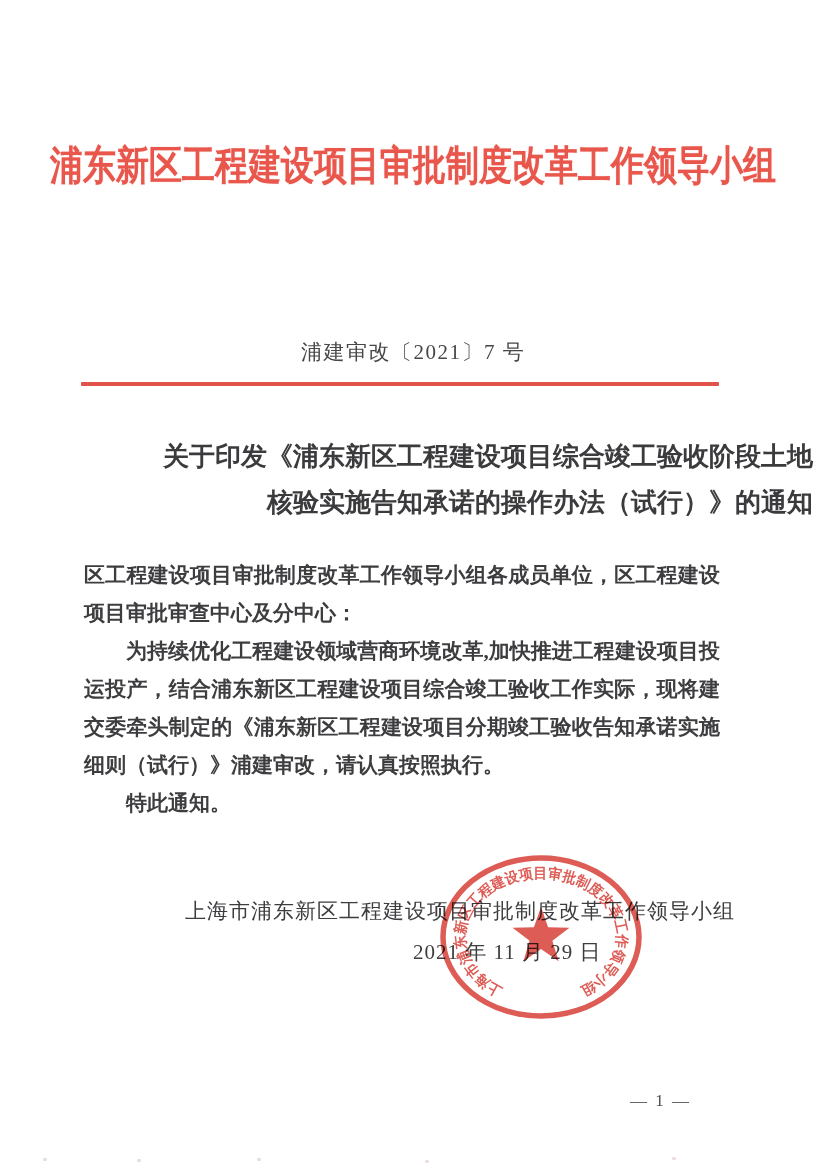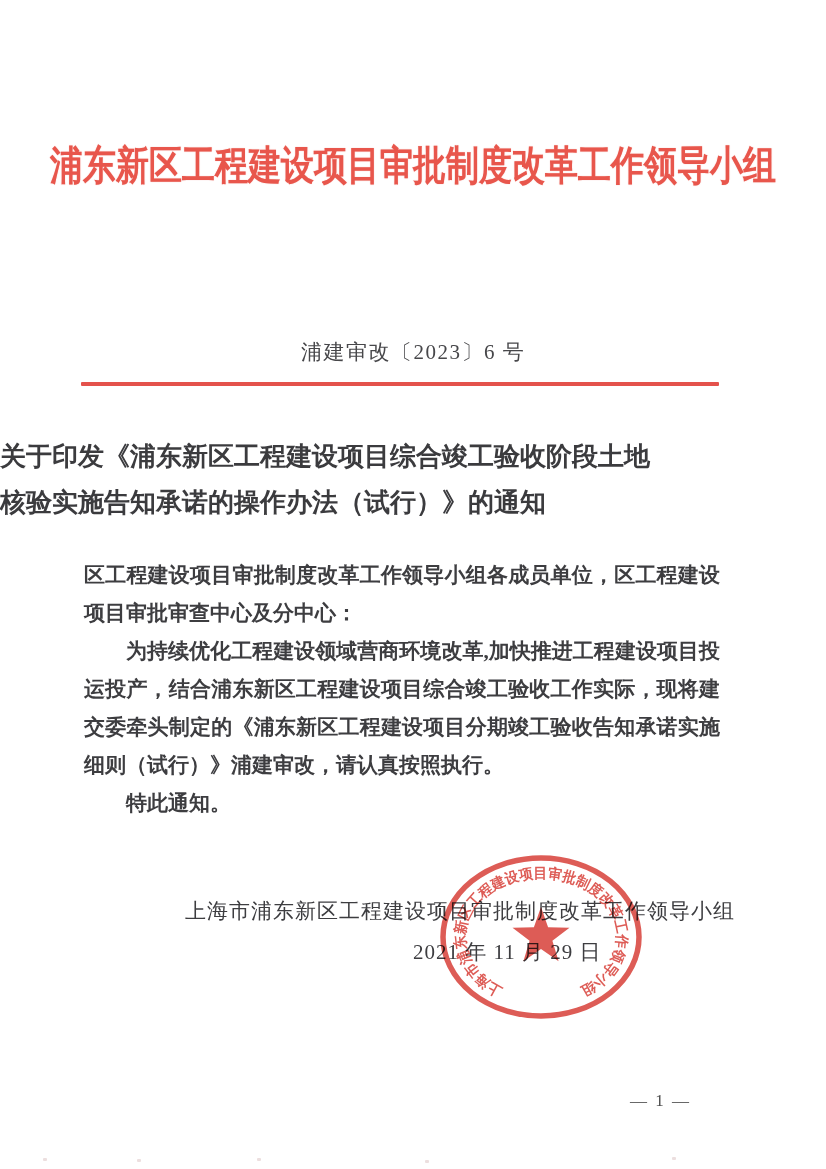--- a/index.html
+++ b/index.html
@@ -33,21 +33,21 @@
     letter-spacing:1.5px;
   }
   #red-line{
     left:81px;top:374px;
     width:638px;height:4px;
     background:var(--line-red,#e4524c);
     border-radius:1px;
   }
   #notice-title{
     left:0;right:13px;top:426px;
-    text-align:left;
+    text-align:right;
     font-size:26px;
     line-height:46px;
     font-weight:bold;
     color:#3b3b3e;
   }
   #body-text{
     left:84px;top:548px;
     width:636px;
     font-size:21px;
     line-height:38px;
@@ -98,21 +98,21 @@
     border-radius:1px;
   }
 </style>
 </head>
 <body>
 
 <div id="page">
 
   <div id="header-title" class="abs">浦东新区工程建设项目审批制度改革工作领导小组</div>
 
-  <div id="doc-number" class="abs">浦建审改〔2023〕6 号</div>
+  <div id="doc-number" class="abs">浦建审改〔2021〕7 号</div>
 
   <div id="red-line" class="abs"></div>
 
   <div id="notice-title" class="abs">
     <div>关于印发《浦东新区工程建设项目综合竣工验收阶段土地</div>
     <div>核验实施告知承诺的操作办法（试行）》的通知</div>
   </div>
 
   <div id="body-text" class="abs">
     <p>区工程建设项目审批制度改革工作领导小组各成员单位，区工程建设项目审批审查中心及分中心：</p>

